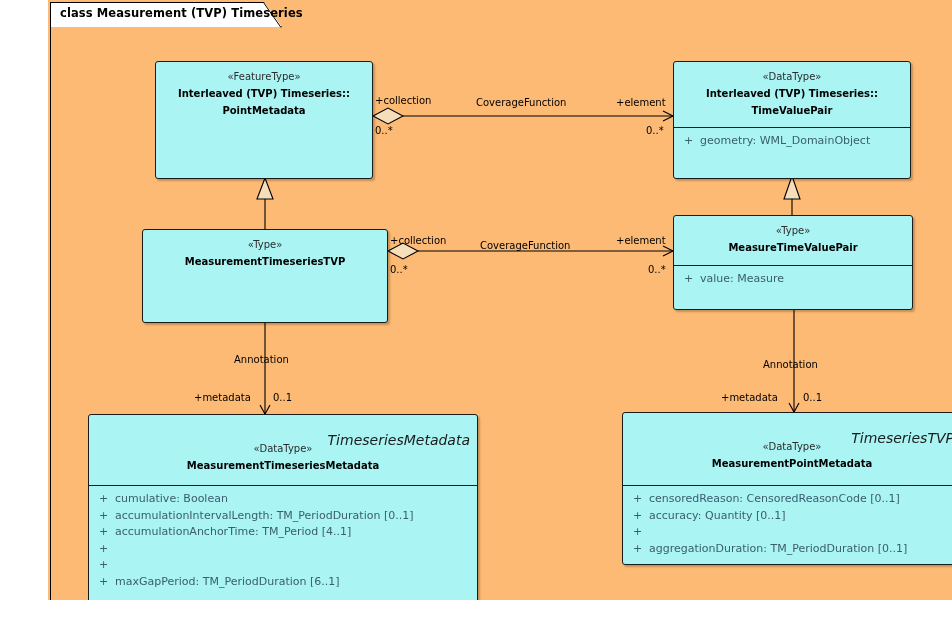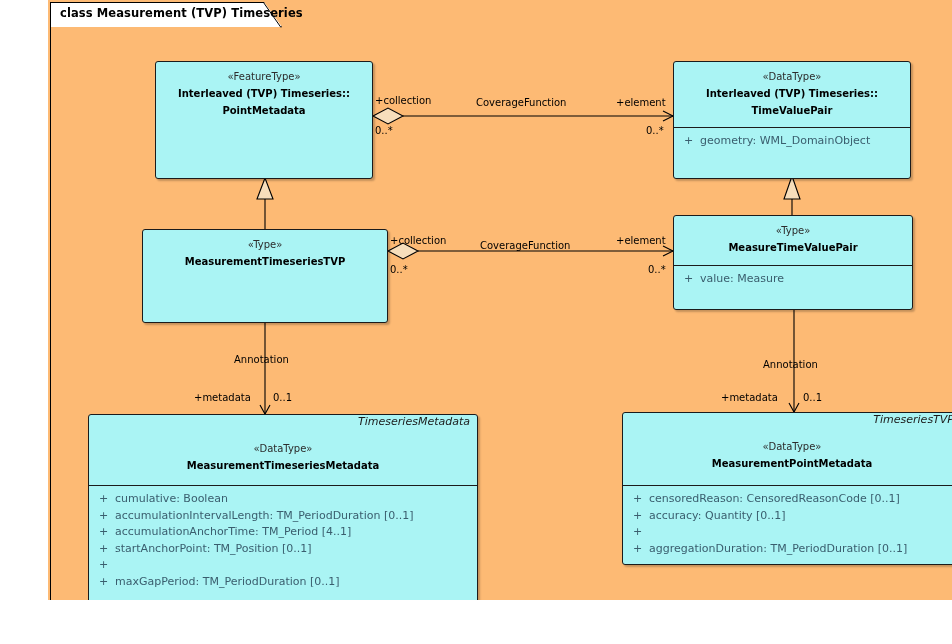--- a/index.html
+++ b/index.html
@@ -80,22 +80,22 @@
     box-sizing: border-box;
     padding-top: 6px;
     text-align: center;
   }
   .uml-head.with-sep {
     border-bottom: 1px solid #1b1b1b;
   }
   .alias {
     position: absolute;
     right: 7px;
-    top: 0;
-    font-size: 11px;
+    top: 17px;
+    font-size: 14px;
     font-style: italic;
     color: #1b1b1b;
     white-space: nowrap;
   }
   .stereotype {
     font-size: 10px;
     color: #2c2c2c;
     line-height: 17px;
     white-space: nowrap;
     text-align: center;
@@ -277,28 +277,27 @@
       <li class="attr-row">
         <span class="attr-vis">+</span>
         <span class="attr-text">accumulationIntervalLength: TM_PeriodDuration [0..1]</span>
       </li>
       <li class="attr-row">
         <span class="attr-vis">+</span>
         <span class="attr-text">accumulationAnchorTime: TM_Period [4..1]</span>
       </li>
       <li class="attr-row">
         <span class="attr-vis">+</span>
-        <span class="attr-text">startAnchorPoint: TM_Position [0..1]</span>
-      </li>
-      <li class="attr-row">
-        <span class="attr-vis">+</span>
-      </li>
-      <li class="attr-row">
-        <span class="attr-vis">+</span>
-        <span class="attr-text">maxGapPeriod: TM_PeriodDuration [0..1]</span>
+      </li>
+      <li class="attr-row">
+        <span class="attr-vis">+</span>
+      </li>
+      <li class="attr-row">
+        <span class="attr-vis">+</span>
+        <span class="attr-text">maxGapPeriod: TM_PeriodDuration [6..1]</span>
       </li>
     </ul>
   </div>
 
   <div class="uml-box" style="left:574px; top:412px; width:340px; height:153px;">
     <div class="uml-head with-sep" style="height:73px;">
       <div class="alias">TimeseriesTVP</div>
       <div class="stereotype" style="margin-top:19px;">«DataType»</div>
       <div class="cls-name">MeasurementPointMetadata</div>
     </div>

